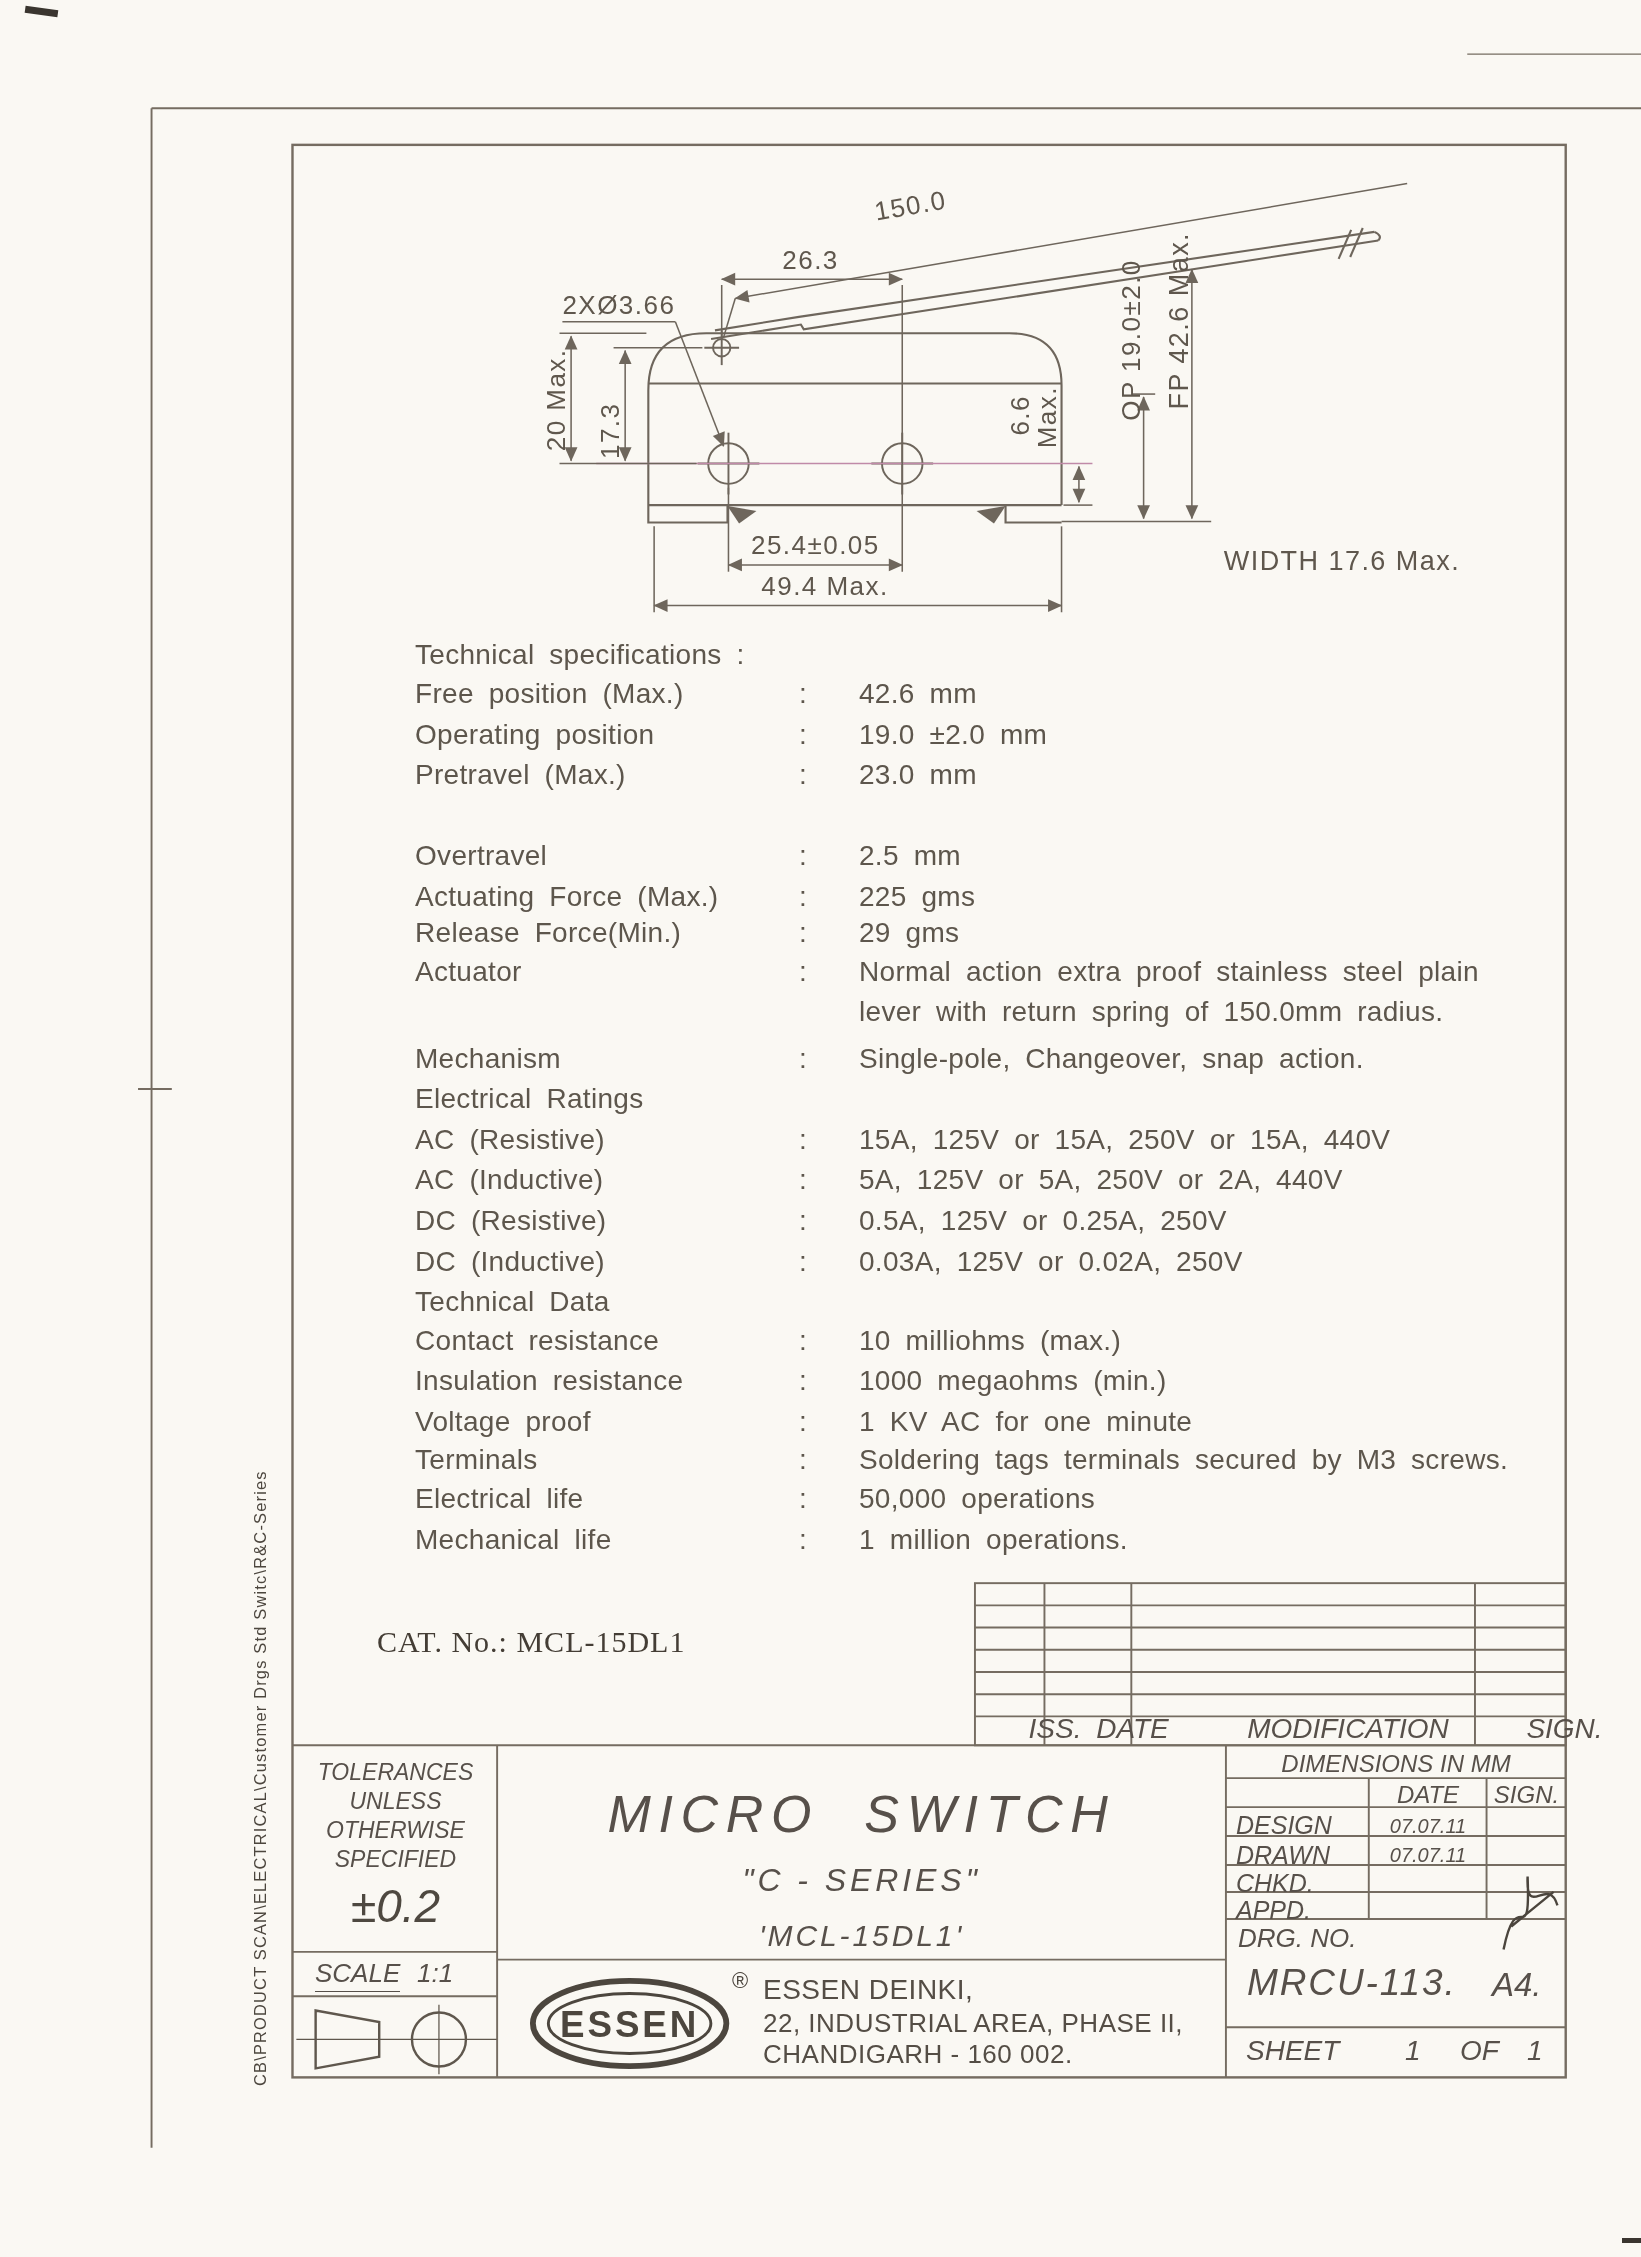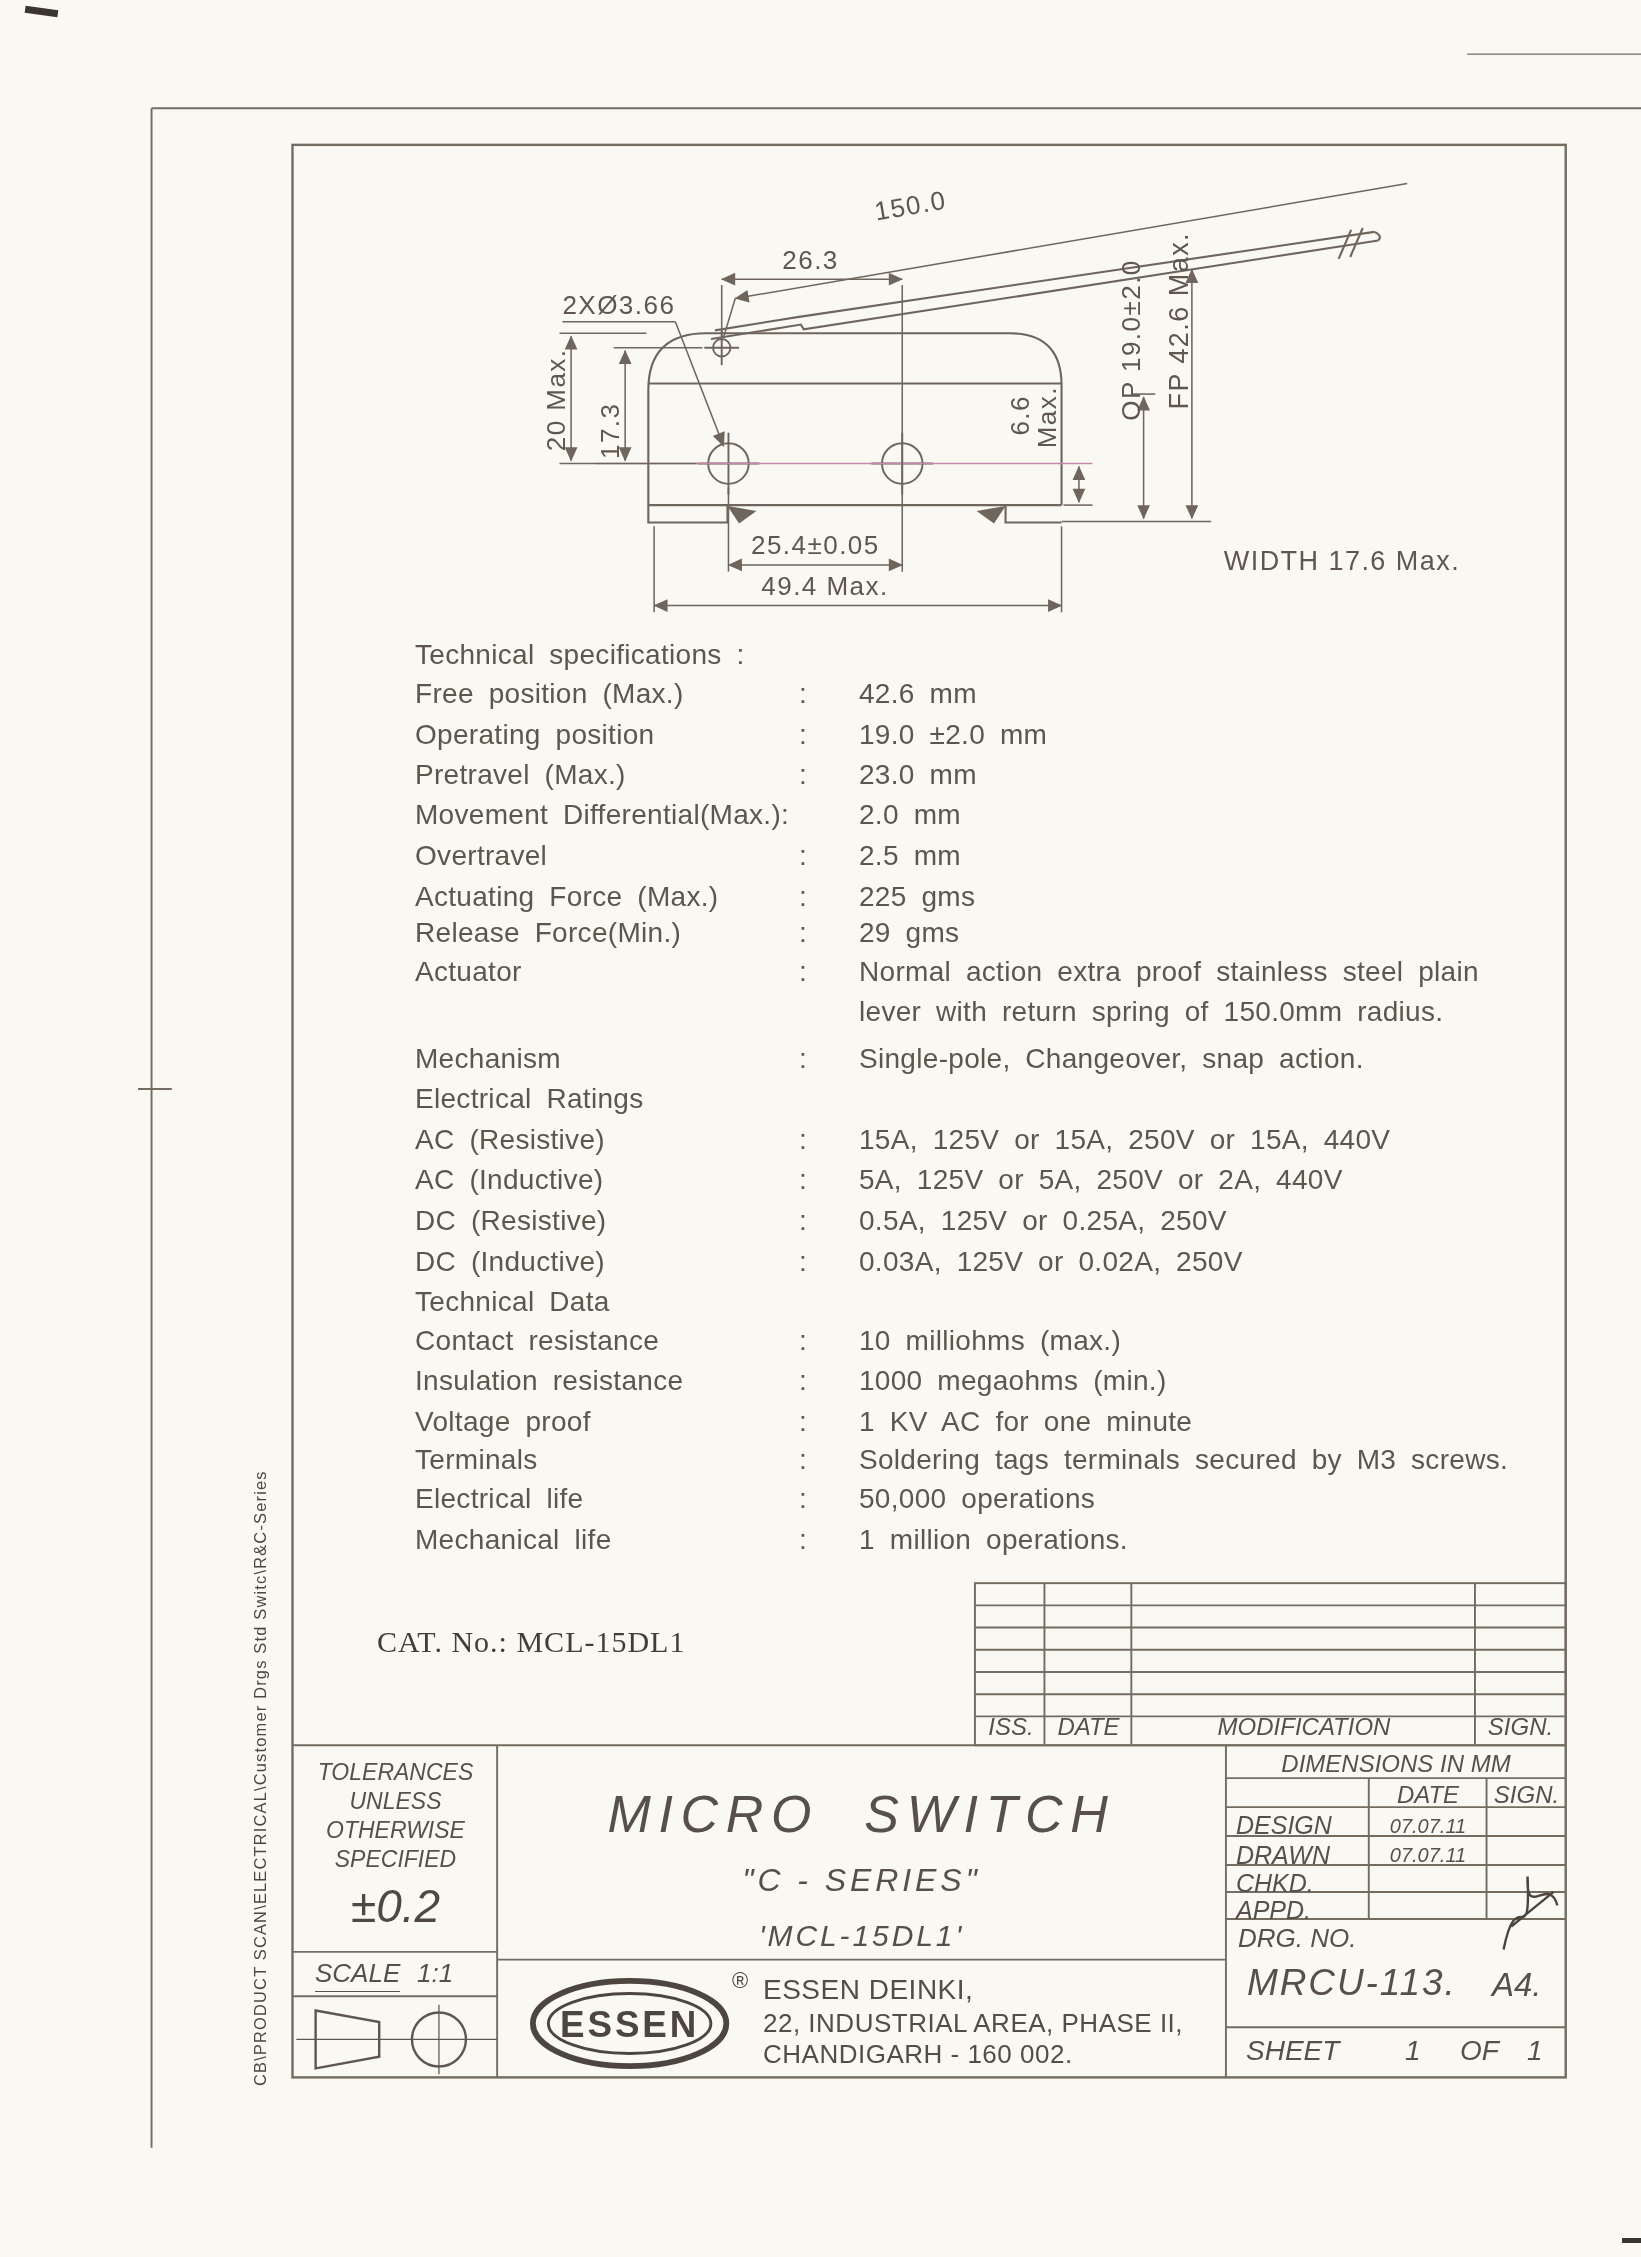--- a/index.html
+++ b/index.html
@@ -10,21 +10,21 @@
   
   .spec-title,.spec-row{position:absolute;left:415px;width:1052px;height:39px;
         font-size:28px;letter-spacing:0.3px;word-spacing:6.8px;color:#5d564c;white-space:nowrap;}
   .spec-row .lbl{position:absolute;left:0;}
   .spec-row .col{position:absolute;left:384px;}
   .spec-row .val{position:absolute;left:444px;white-space:nowrap;}
   .spec-cont{position:absolute;left:859px;font-size:28px;letter-spacing:0.3px;word-spacing:6.8px;color:#5d564c;white-space:nowrap;}
   .cat-no{position:absolute;left:377px;top:1625px;font-family:"Liberation Serif",serif;
         font-size:30px;letter-spacing:1px;color:#443d35;}
   
-  .rv{position:absolute;top:1713px;font-size:24px;font-style:italic;color:#57504a;text-align:center;}
+  .rv{position:absolute;top:1713px;font-size:28px;font-style:italic;color:#57504a;text-align:center;padding-left:44px;}
   
   .tb{font-style:italic;color:#57504a;position:absolute;white-space:nowrap;}
   .tol-line{position:absolute;left:293px;width:205px;text-align:center;font-size:23px;font-style:italic;color:#57504a;}
   .tol-val{position:absolute;left:293px;width:205px;text-align:center;font-size:46px;font-style:italic;color:#4e4840;}
   .mid-center{position:absolute;left:497px;width:729px;text-align:center;}
   .company{position:absolute;left:763px;font-size:26px;letter-spacing:0.5px;color:#544d45;white-space:nowrap;}
   .sidebar{position:absolute;left:251px;top:1487px;height:599px;width:21px;
         writing-mode:vertical-rl;transform:rotate(180deg);font-size:16.4px;letter-spacing:1.2px;color:#4c463e;white-space:nowrap;}
   .artifact{position:absolute;background:#3a352f;}
 </style>
@@ -165,25 +165,20 @@
   <div class="spec-row" style="top:719px">
       <span class="lbl">Operating position</span>
       <span class="col">:</span>
       <span class="val">19.0 ±2.0 mm</span>
     </div>
   <div class="spec-row" style="top:759px">
       <span class="lbl">Pretravel (Max.)</span>
       <span class="col">:</span>
       <span class="val">23.0 mm</span>
     </div>
-  <div class="spec-row" style="top:799px">
-      <span class="lbl">Movement Differential(Max.):</span>
-      <span class="col"></span>
-      <span class="val">2.0 mm</span>
-    </div>
   <div class="spec-row" style="top:840px">
       <span class="lbl">Overtravel</span>
       <span class="col">:</span>
       <span class="val">2.5 mm</span>
     </div>
   <div class="spec-row" style="top:881px">
       <span class="lbl">Actuating Force (Max.)</span>
       <span class="col">:</span>
       <span class="val">225 gms</span>
     </div>

